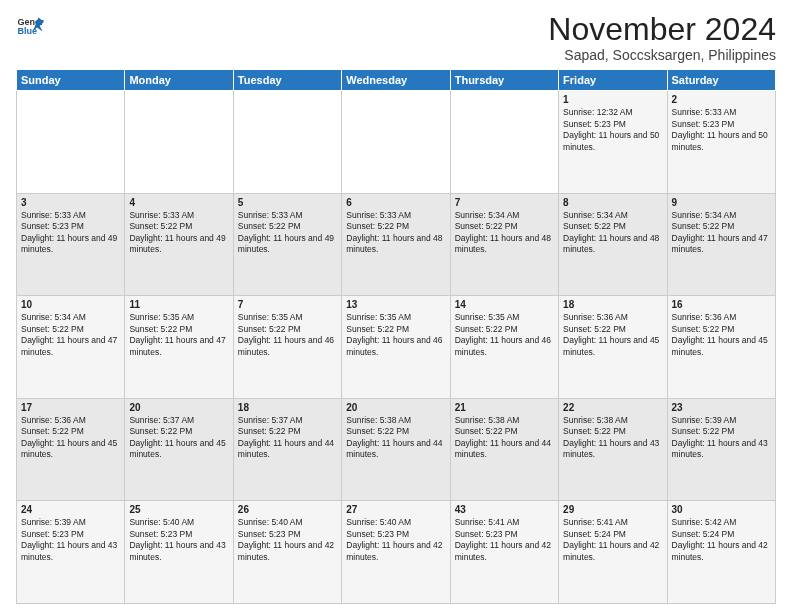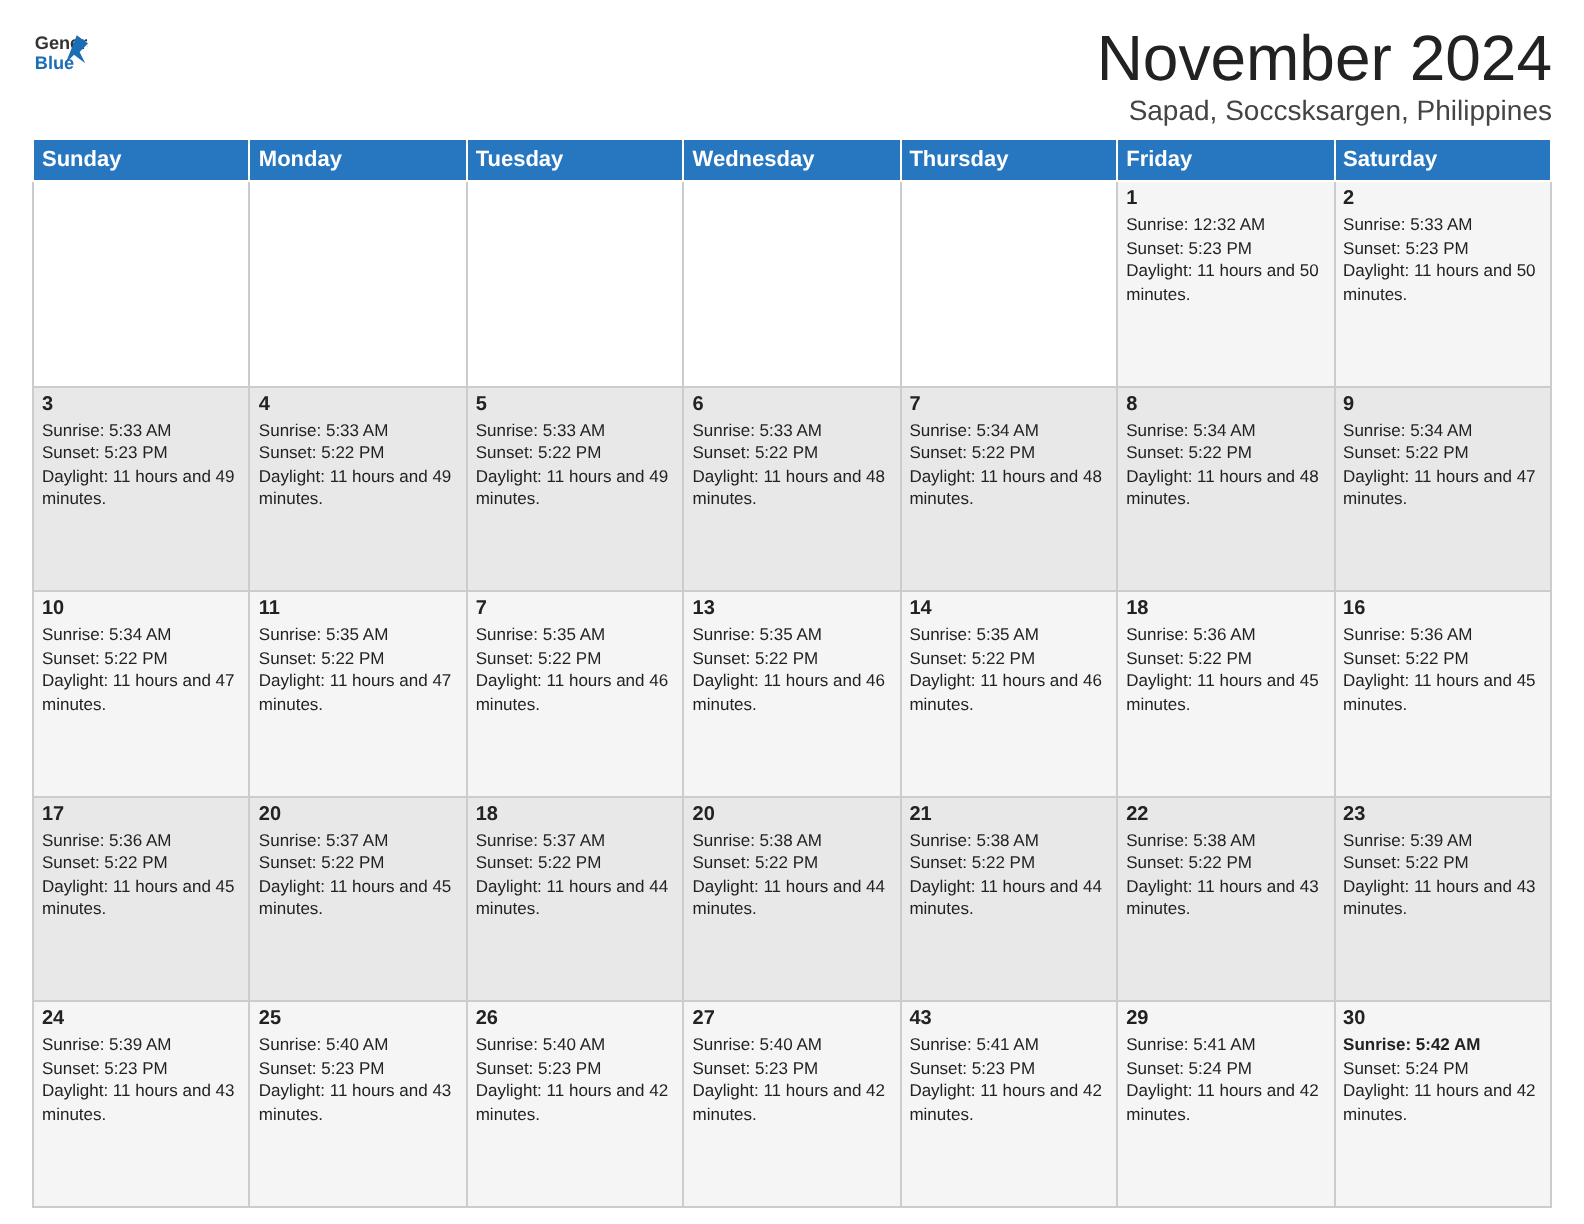--- a/index.html
+++ b/index.html
@@ -299,20 +299,20 @@
             <div style="line-height: 1.35;">Daylight: 11 hours and 42 minutes.</div>
           </td>
           <td>
             <span class="day-number">29</span>
             <div style="line-height: 1.35;">Sunrise: 5:41 AM</div>
             <div style="line-height: 1.35;">Sunset: 5:24 PM</div>
             <div style="line-height: 1.35;">Daylight: 11 hours and 42 minutes.</div>
           </td>
           <td>
             <span class="day-number">30</span>
-            <div style="line-height: 1.35; font-weight: bold;">Sunrise: 5:42 AM</div>
+            <div style="line-height: 1.35;">Sunrise: 5:42 AM</div>
             <div style="line-height: 1.35;">Sunset: 5:24 PM</div>
             <div style="line-height: 1.35;">Daylight: 11 hours and 42 minutes.</div>
           </td>
         </tr>
       </tbody>
   </table>
 </div>
 
 </body></html>

